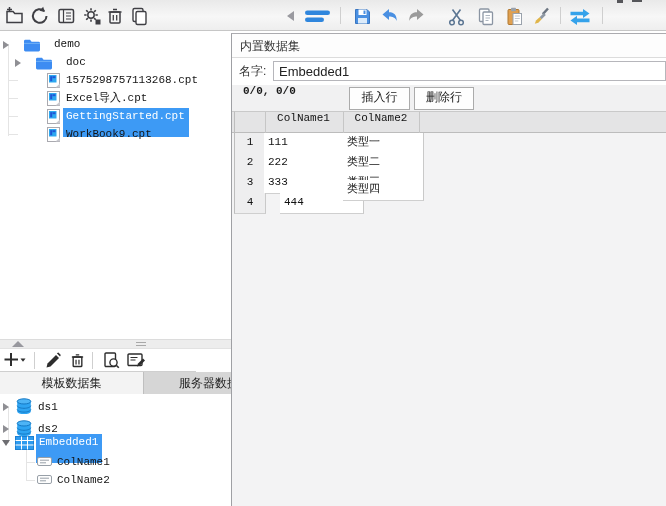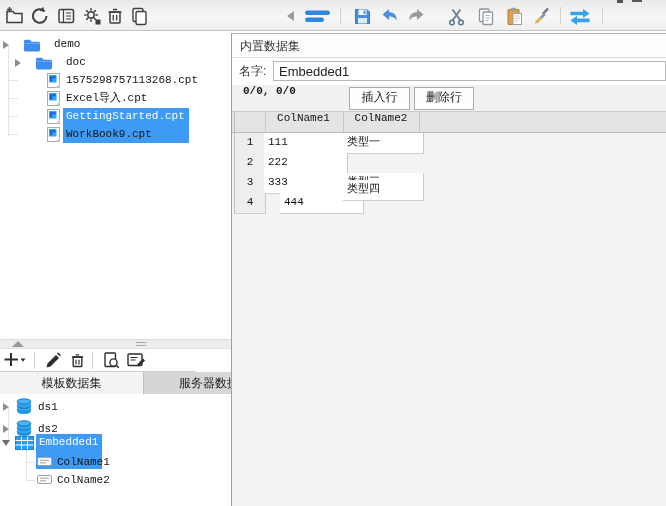--- a/index.html
+++ b/index.html
@@ -9,21 +9,21 @@
   
   #topbar{left:0;top:0;width:666px;height:31px;
           background:linear-gradient(180deg,#e9e9e9 0%,#f7f7f7 55%,#eeeeee 100%);
           border-bottom:1px solid #c6c6c6;}
   .tbtn{position:absolute;top:4px;width:24px;height:24px;display:flex;align-items:center;justify-content:center;cursor:pointer;}
   .vsep{position:absolute;top:7px;width:1px;height:17px;background:#cfcfcf;}
   
   .trow{position:absolute;left:0;width:189px;height:18px;cursor:pointer;}
   .tlabel{position:absolute;top:1px;font:11px "Liberation Mono",monospace;color:#141414;
           line-height:15px;white-space:nowrap;}
-  .tlabel.hl{background:#3d9af5;color:#fff;padding:1px 4px 19px 3px;top:0;}
+  .tlabel.hl{background:#3d9af5;color:#fff;padding:1px 4px 13px 3px;top:0;}
   .caret-r{position:absolute;width:0;height:0;border-left:6px solid #8f8f94;
            border-top:4px solid transparent;border-bottom:4px solid transparent;}
   .caret-d{position:absolute;width:0;height:0;border-top:6px solid #6e6e72;
            border-left:4px solid transparent;border-right:4px solid transparent;}
   .guide{position:absolute;background:#e4e4e4;}
   
   #splitter{left:0;top:339px;width:231px;height:10px;background:#ededed;
             border-top:1px solid #dcdcdc;border-bottom:1px solid #e2e2e2;cursor:row-resize;}
   #dstoolbar{left:0;top:349px;width:231px;height:22px;background:#fff;}
   .dbtn{position:absolute;top:1px;width:22px;height:20px;display:flex;align-items:center;justify-content:center;cursor:pointer;}
@@ -408,20 +408,21 @@
     <div class="hcell" style="left:2px;width:30px;border-left:1px solid #bdbdbd;"></div>
     <div class="hcell" style="left:32px;width:79px;">ColName1</div>
     <div class="hcell" style="left:111px;width:76px;">ColName2</div>
 
     <div class="cell idx" style="left:2px;top:99px;width:30px;">1</div>
     <div class="cell data" style="left:32px;top:99px;width:79px;">111</div>
     <div class="cell data" style="left:111px;top:99px;width:76px;">类型一</div>
 
     <div class="cell idx" style="left:2px;top:119px;width:30px;">2</div>
     <div class="cell data" style="left:32px;top:119px;width:79px;">222</div>
+    <div class="cell data" style="left:111px;top:119px;width:76px;">类型二</div>
 
     <div class="cell idx" style="left:2px;top:139px;width:30px;">3</div>
     <div class="cell data" style="left:32px;top:139px;width:79px;">333</div>
     <div class="cell data" style="left:111px;top:139px;width:76px;">类型三</div>
 
     <div class="cell idx" style="left:2px;top:159px;width:30px;">4</div>
     <div class="cell data" style="left:32px;top:159px;width:79px;margin-left:16px;">444</div>
     <div class="cell data" style="left:111px;top:146px;width:76px;">类型四</div>
   </div>
 

